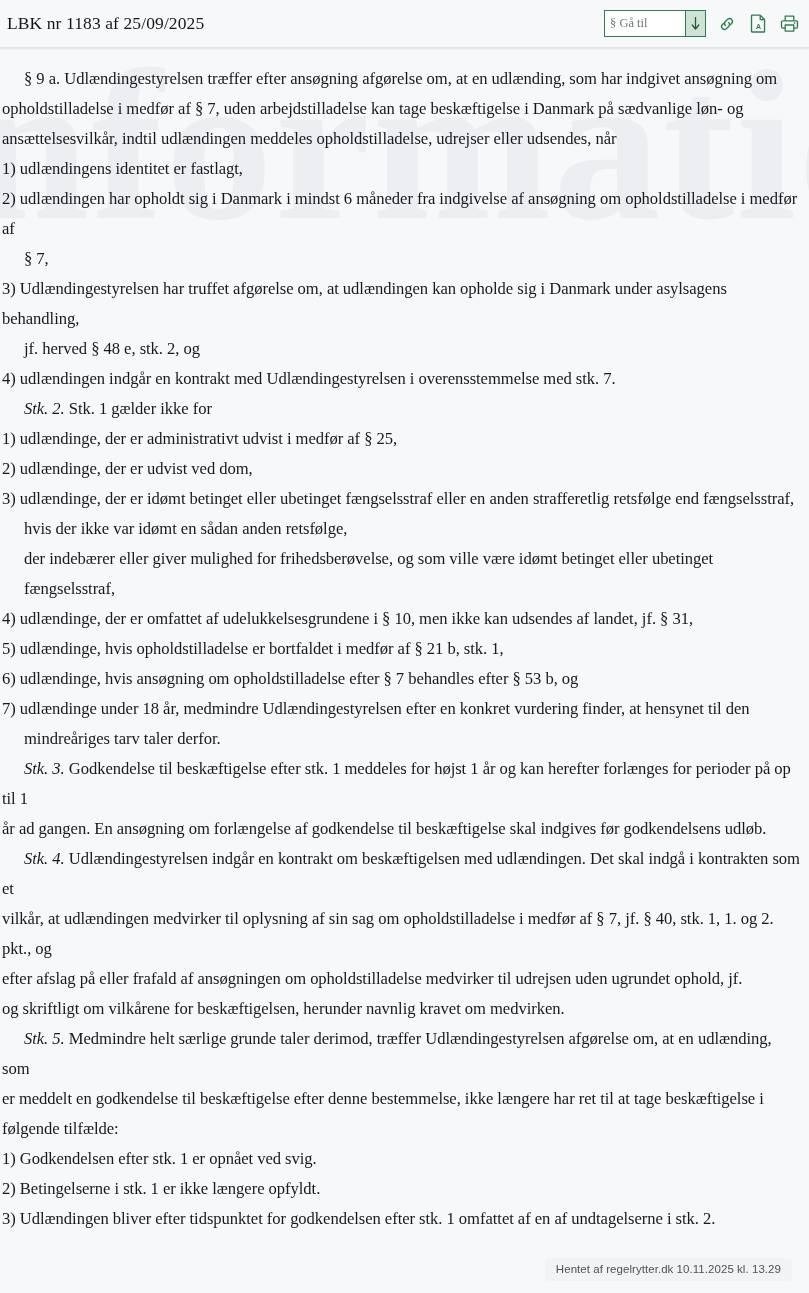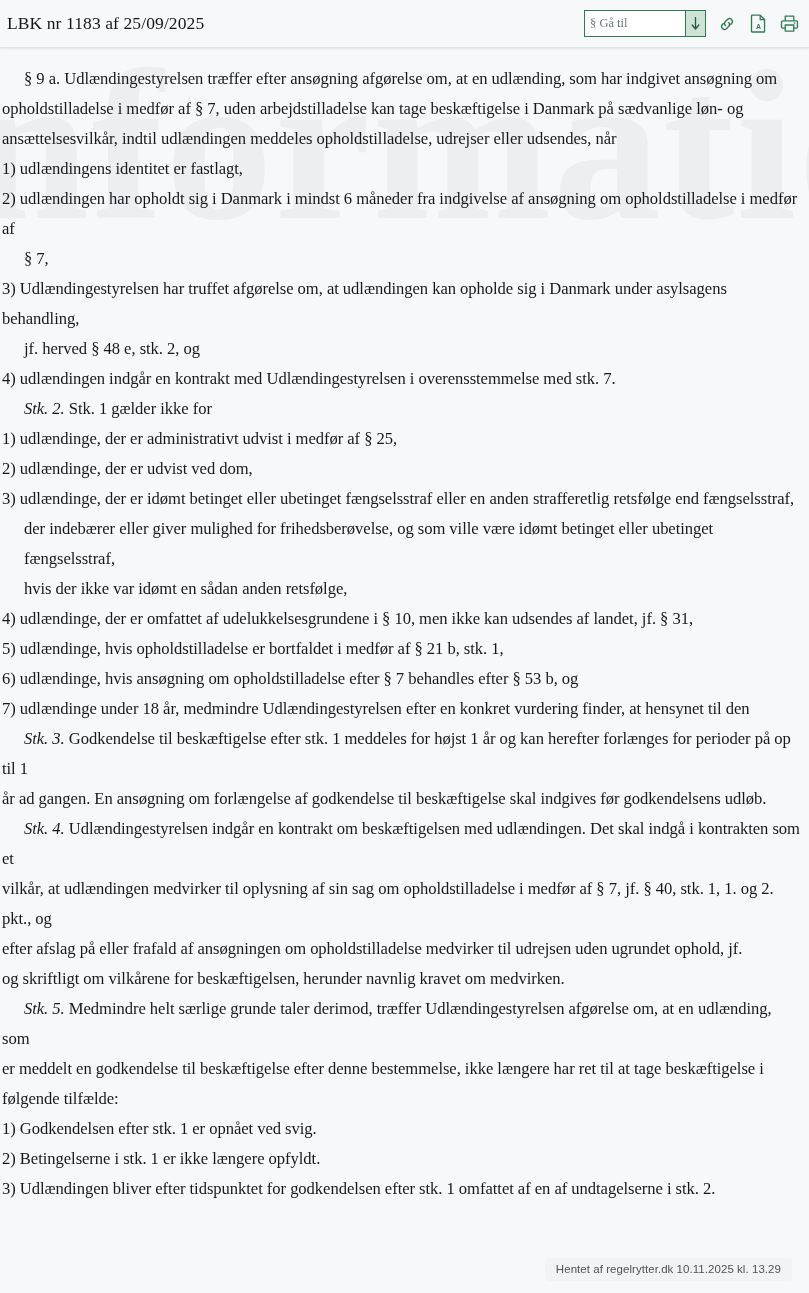--- a/index.html
+++ b/index.html
@@ -70,21 +70,21 @@
     gap: 11px;
   }
 
   
   #goto-combo {
     display: flex;
     align-items: stretch;
     height: 27px;
     border: 1.5px solid #2e7d52;
     background: #ffffff;
-    width: 122px;
+    width: 102px;
     box-sizing: border-box;
   }
   #goto-input {
     flex: 1 1 auto;
     border: 0;
     outline: none;
     background: #ffffff;
     font-family: "Liberation Serif", "DejaVu Serif", serif;
     font-size: 12.5px;
     color: #5d6a70;
@@ -218,26 +218,27 @@
     <div class="para">1) udlændingens identitet er fastlagt,</div>
     <div class="para">2) udlændingen har opholdt sig i Danmark i mindst 6 måneder fra indgivelse af ansøgning om opholdstilladelse i medfør af</div>
     <div class="para sub">§ 7,</div>
     <div class="para">3) Udlændingestyrelsen har truffet afgørelse om, at udlændingen kan opholde sig i Danmark under asylsagens behandling,</div>
     <div class="para sub">jf. herved § 48 e, stk. 2, og</div>
     <div class="para">4) udlændingen indgår en kontrakt med Udlændingestyrelsen i overensstemmelse med stk. 7.</div>
     <div class="para indent"><em>Stk. 2.</em> Stk. 1 gælder ikke for</div>
     <div class="para">1) udlændinge, der er administrativt udvist i medfør af § 25,</div>
     <div class="para">2) udlændinge, der er udvist ved dom,</div>
     <div class="para">3) udlændinge, der er idømt betinget eller ubetinget fængselsstraf eller en anden strafferetlig retsfølge end fængselsstraf,</div>
+    <div class="para sub">hvis der ikke var idømt en sådan anden retsfølge,</div>
     <div class="para sub">der indebærer eller giver mulighed for frihedsberøvelse, og som ville være idømt betinget eller ubetinget fængselsstraf,</div>
-    <div class="para sub">hvis der ikke var idømt en sådan anden retsfølge,</div>
     <div class="para">4) udlændinge, der er omfattet af udelukkelsesgrundene i § 10, men ikke kan udsendes af landet, jf. § 31,</div>
     <div class="para">5) udlændinge, hvis opholdstilladelse er bortfaldet i medfør af § 21 b, stk. 1,</div>
     <div class="para">6) udlændinge, hvis ansøgning om opholdstilladelse efter § 7 behandles efter § 53 b, og</div>
     <div class="para">7) udlændinge under 18 år, medmindre Udlændingestyrelsen efter en konkret vurdering finder, at hensynet til den</div>
+    <div class="para sub">mindreåriges tarv taler derfor.</div>
     <div class="para indent"><em>Stk. 3.</em> Godkendelse til beskæftigelse efter stk. 1 meddeles for højst 1 år og kan herefter forlænges for perioder på op til 1</div>
     <div class="para">år ad gangen. En ansøgning om forlængelse af godkendelse til beskæftigelse skal indgives før godkendelsens udløb.</div>
     <div class="para indent"><em>Stk. 4.</em> Udlændingestyrelsen indgår en kontrakt om beskæftigelsen med udlændingen. Det skal indgå i kontrakten som et</div>
     <div class="para">vilkår, at udlændingen medvirker til oplysning af sin sag om opholdstilladelse i medfør af § 7, jf. § 40, stk. 1, 1. og 2. pkt., og</div>
     <div class="para">efter afslag på eller frafald af ansøgningen om opholdstilladelse medvirker til udrejsen uden ugrundet ophold, jf.</div>
     <div class="para">og skriftligt om vilkårene for beskæftigelsen, herunder navnlig kravet om medvirken.</div>
     <div class="para indent"><em>Stk. 5.</em> Medmindre helt særlige grunde taler derimod, træffer Udlændingestyrelsen afgørelse om, at en udlænding, som</div>
     <div class="para">er meddelt en godkendelse til beskæftigelse efter denne bestemmelse, ikke længere har ret til at tage beskæftigelse i</div>
     <div class="para">følgende tilfælde:</div>
     <div class="para">1) Godkendelsen efter stk. 1 er opnået ved svig.</div>

